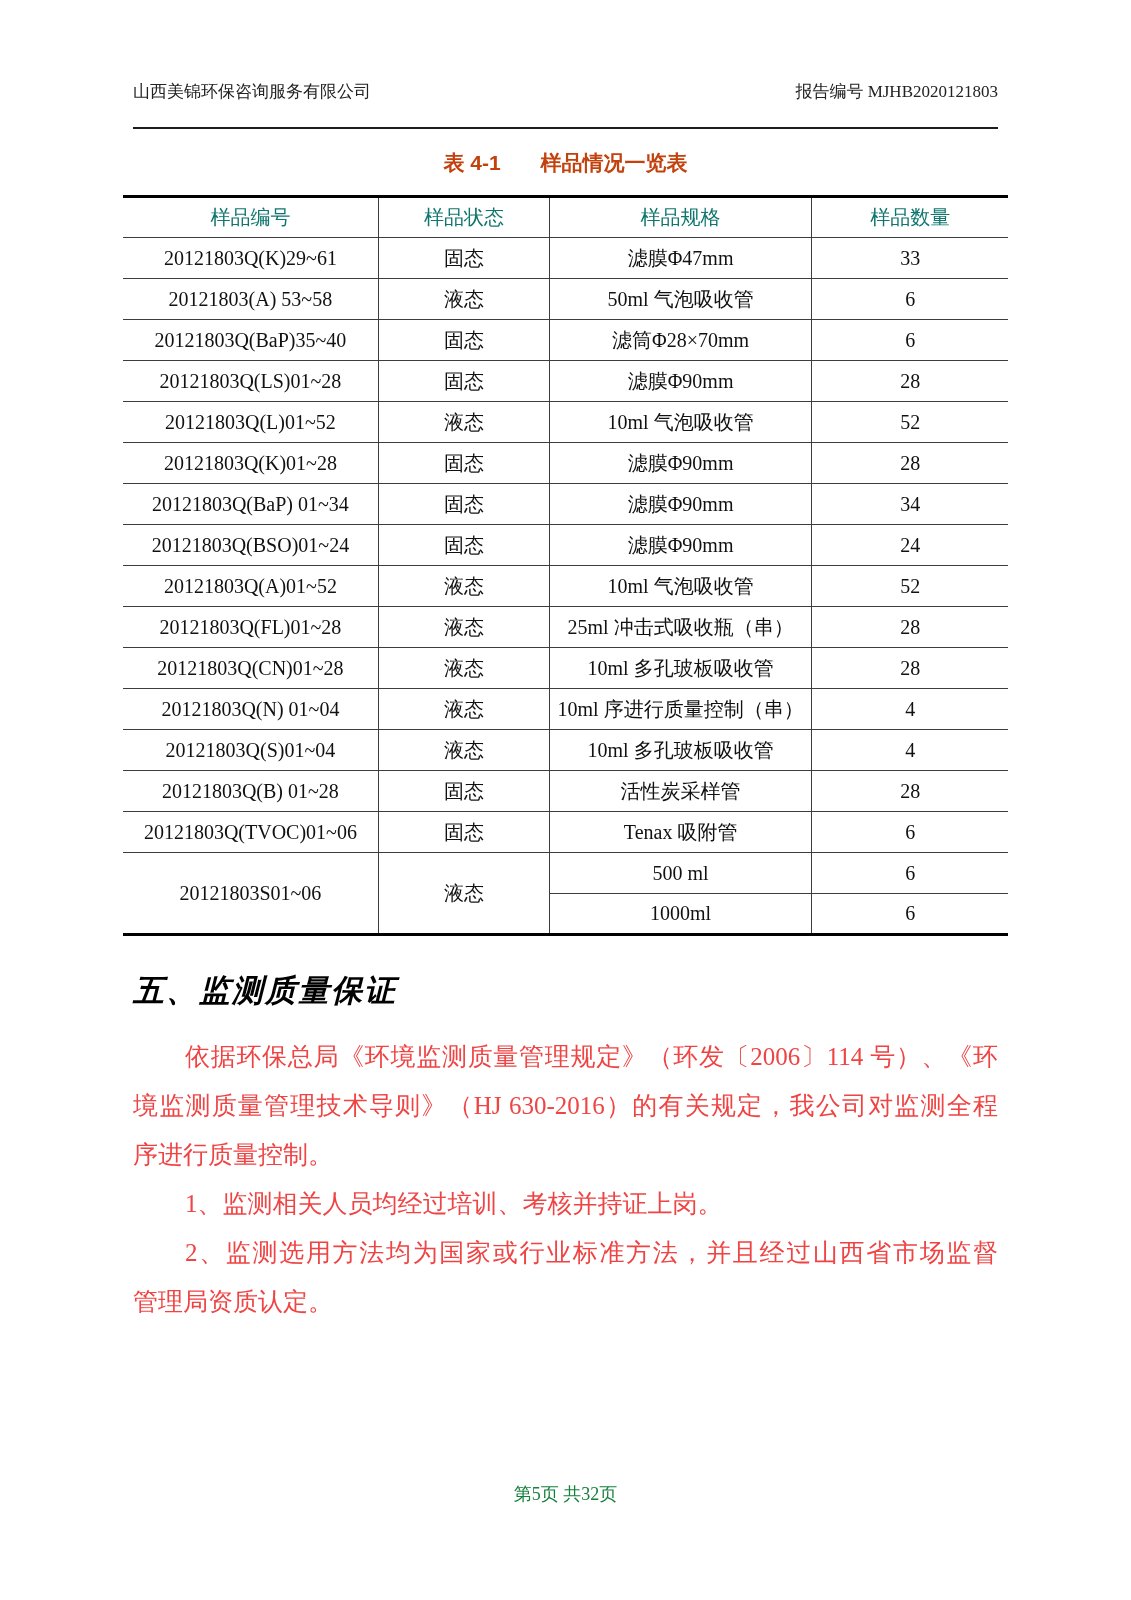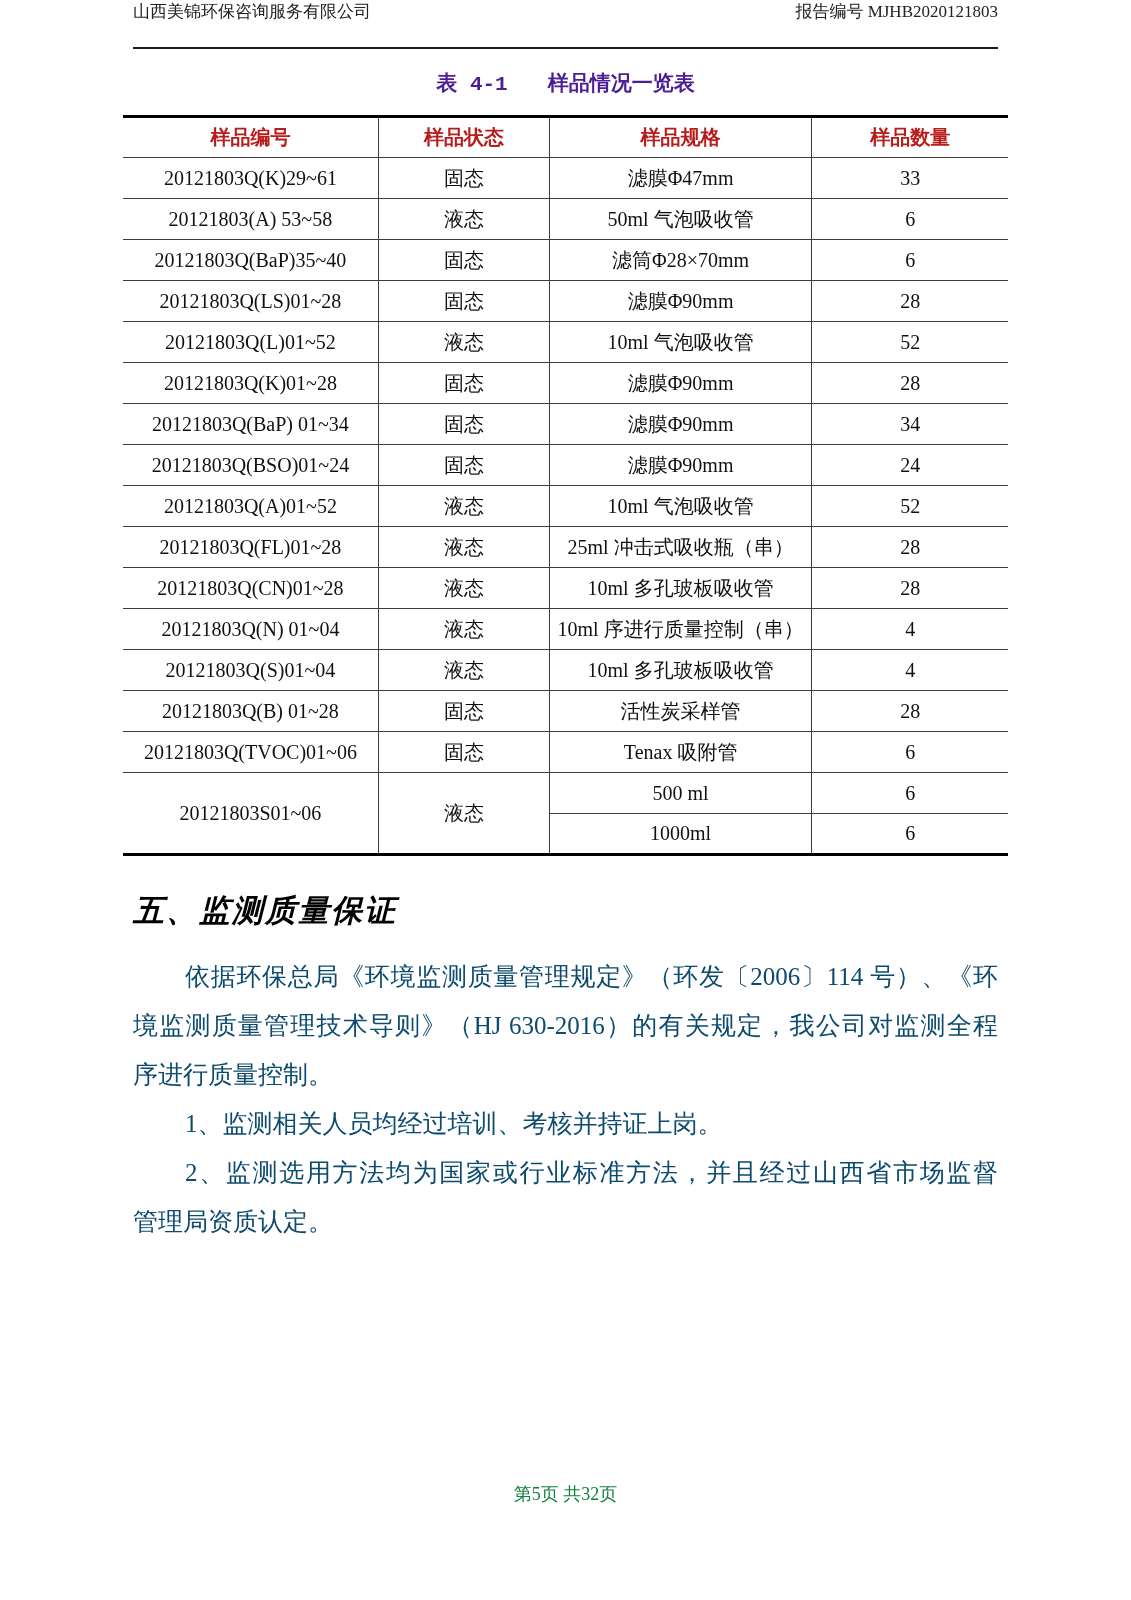--- a/index.html
+++ b/index.html
@@ -14,20 +14,21 @@
     color: #1a1a1a;
     overflow: hidden;
   }
   .content { padding: 0 123px; }
 
   
   .doc-header {
     display: flex;
     justify-content: space-between;
     align-items: flex-end;
+    padding-top: 80px;
     margin: 0 10px;
     font-size: 17px;
     color: #222;
   }
   .header-rule {
     border-top: 2px solid #1c1c1c;
     margin: 24px 10px 0 10px;
     height: 0;
   }
 
@@ -47,24 +48,24 @@
     margin: 36px 10px 0 10px;
     font-size: 25px;
     text-indent: 52px;
     color: #111;
   }
 
   
   .tbl-caption {
     margin-top: 20px;
     text-align: center;
-    font-family: Liberation Mono, monospace;
+    font-family: Liberation Sans, sans-serif;
     font-weight: bold;
     font-size: 21px;
-    color: #4c1d95;
+    color: #c2410c;
   }
   .tbl-caption .cap-label { margin-right: 40px; }
 
   
   table.samples {
     width: 100%;
     margin-top: 18px;
     border-collapse: collapse;
     border-top: 3px solid #000;
     border-bottom: 3px solid #000;
@@ -76,32 +77,32 @@
     vertical-align: middle;
     height: 41px;
     font-size: 20px;
     color: #111;
     padding: 0 4px;
     overflow: hidden;
     white-space: nowrap;
   }
   table.samples th {
     font-family: "Liberation Sans", "DejaVu Sans", sans-serif;
-    font-weight: bold;
-    color: #b91c1c;
+    font-weight: normal;
+    color: #0f766e;
   }
   table.samples th:first-child, table.samples td.first { border-left: none; }
   table.samples th:last-child,  table.samples td.last  { border-right: none; }
 
   
   .bodytext {
     margin: 20px 10px 0 10px;
     font-size: 25px;
     line-height: 49px;
-    color: #0c4a6e;
+    color: #ef4444;
   }
   .bodytext .line { min-height: 49px; }
   .bodytext .line.ind { text-indent: 52px; }
   .bodytext .line.j { text-align: justify; text-align-last: justify; }
 
   
   .doc-footer {
     position: absolute;
     left: 0; right: 0;
     top: 1482px;

